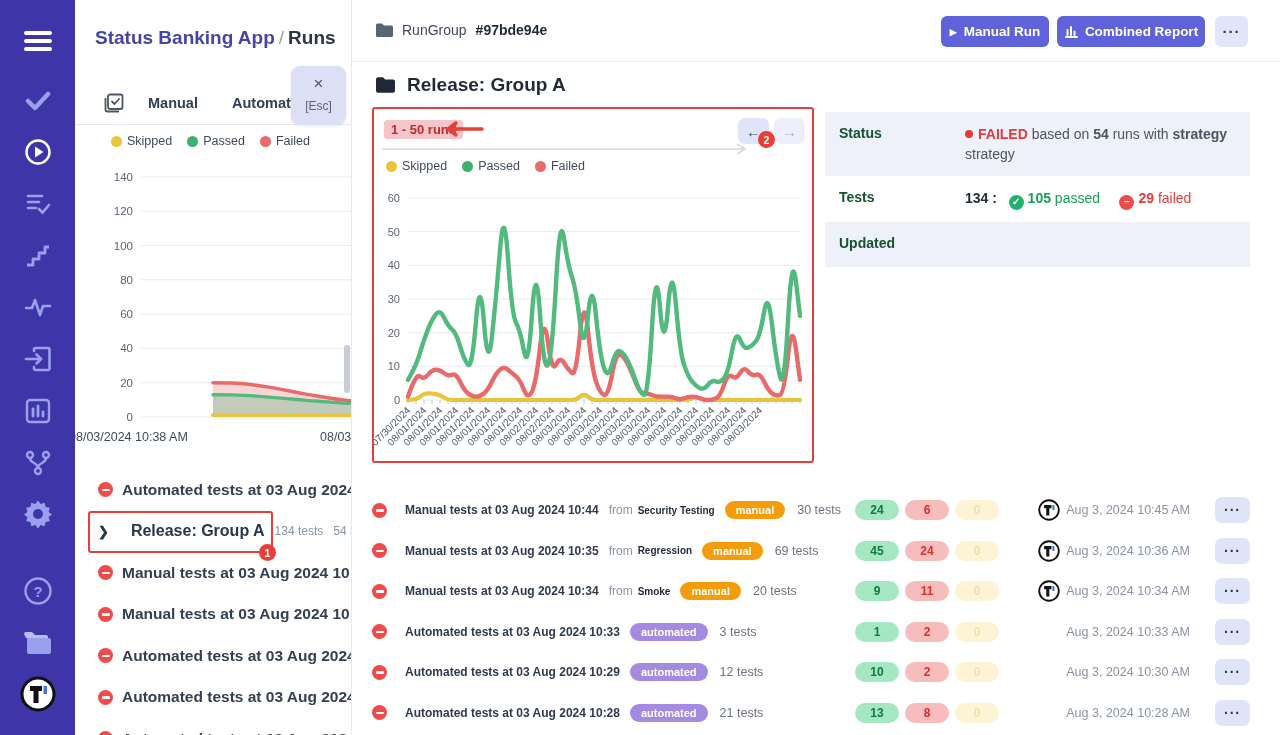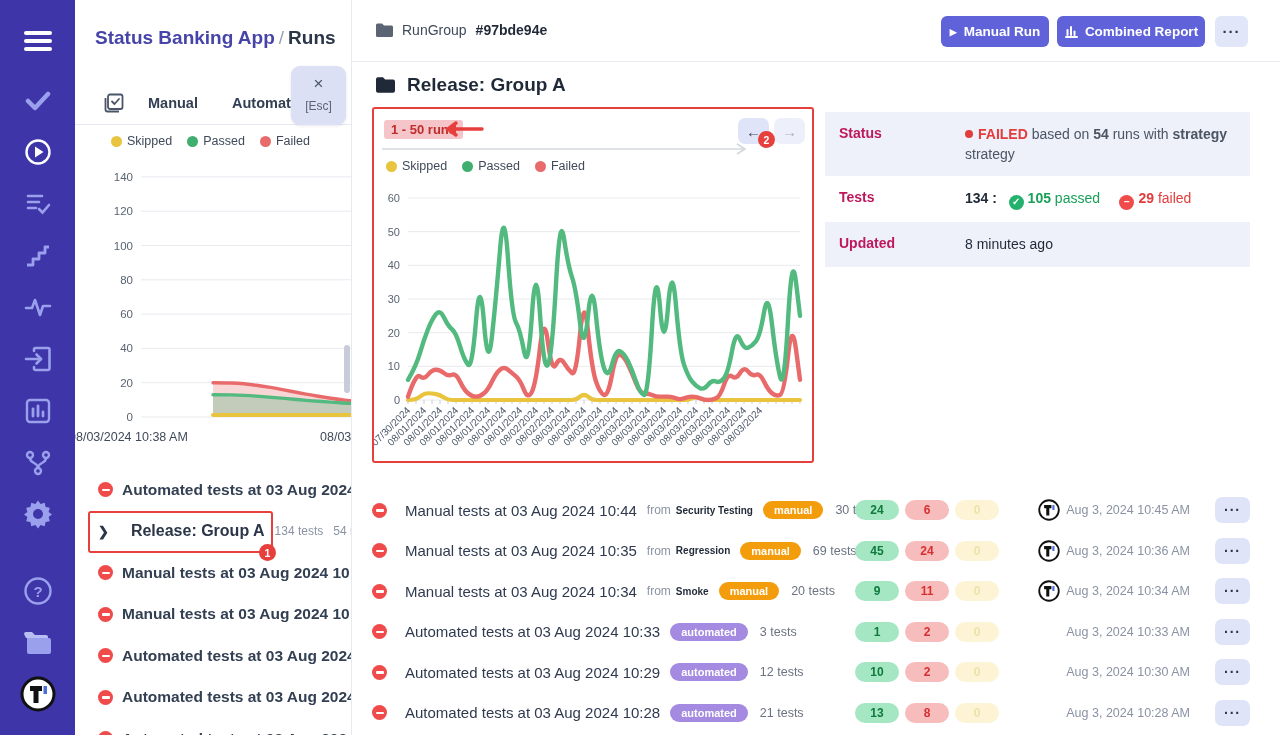--- a/index.html
+++ b/index.html
@@ -63,36 +63,36 @@
   .nav-btn { position:absolute; top:11px; width:31px; height:26px; border-radius:7px; display:flex; align-items:center;
              justify-content:center; font-size:15px; cursor:pointer; }
   .nav-prev { left:366px; background:#dfe4f8; color:#3f4a5a; }
   .nav-next { left:402px; background:#edf0fb; color:#a7aec0; }
   .chart-legend { position:absolute; left:14px; top:52px; }
 
   
   .status-tbl { position:absolute; left:473px; top:112px; width:425px; }
   .st-row { display:flex; }
   .st-row.alt { background:#eef0fa; }
-  .st-label { flex:0 0 140px; padding:13px 0 16px 14px; font-size:14px; font-weight:bold; color:#be185d; }
+  .st-label { flex:0 0 140px; padding:13px 0 16px 14px; font-size:14px; font-weight:bold; color:#14532d; }
   .st-val { flex:1; padding:12px 14px 12px 0; font-size:14px; color:#4b5563; line-height:20px; }
   .red-dot { display:inline-block; width:8px; height:8px; border-radius:50%; background:#e23c3c; margin-right:5px; vertical-align:1px;}
   .st-failed { color:#e23c3c; font-weight:bold; }
   .ic-round { display:inline-flex; width:15px; height:15px; border-radius:50%; color:#fff; font-size:10px; font-weight:bold;
               align-items:center; justify-content:center; vertical-align:-2px; margin-right:4px;}
   .g-pass { color:#18a058; font-weight:bold; }
   .g-passw { color:#18a058; }
   .r-fail { color:#e23c3c; font-weight:bold; }
   .r-failw { color:#e23c3c; }
 
   
   .run-list { position:absolute; left:0; top:490px; width:928px; }
   .m-row { position:relative; height:40.5px; }
   .m-left { position:absolute; left:20px; top:0; height:40.5px; display:flex; align-items:center; white-space:nowrap; }
-  .m-title { font-size:15px; font-weight:normal; color:#2f3a4f; margin-left:9px; }
+  .m-title { font-size:12px; font-weight:bold; color:#2f3a4f; margin-left:9px; }
   .m-from { font-size:12px; color:#8a93a3; margin-left:10px; }
   .m-src { font-size:10px; font-weight:bold; color:#1f2937; margin-left:5px; }
   .type-pill { margin-left:10px; font-size:11px; font-weight:bold; color:#fff; border-radius:10px; padding:3px 11px; }
   .type-manual { background:#f49d0c; }
   .type-automated { background:#a48ae0; }
   .m-tests { font-size:12.5px; color:#6b7280; margin-left:12px; }
   .pills { position:absolute; left:503px; top:10px; display:flex; gap:6px; }
   .cpill { width:44px; height:20px; border-radius:10px; font-size:12px; font-weight:bold; display:flex; align-items:center; justify-content:center; }
   .cp-g { background:#a5e7c3; color:#0f7a3d; }
   .cp-r { background:#f7bcbc; color:#d63031; }
@@ -479,21 +479,20 @@
     <div class="st-row" style="min-height:39px">
       <div class="st-label">Tests</div>
       <div class="st-val">
         <b style="color:#1f2937">134 :</b>&nbsp;&nbsp;
         <span class="ic-round" style="background:#23b26d">✓</span><span class="g-pass">105</span>&nbsp;<span class="g-passw">passed</span>&nbsp;&nbsp;&nbsp;&nbsp;
         <span class="ic-round" style="background:#ef4b4b">−</span><span class="r-fail">29</span>&nbsp;<span class="r-failw">failed</span>
       </div>
     </div>
     <div class="st-row alt" style="min-height:38px">
       <div class="st-label">Updated</div>
-      <div class="st-val" style="color:#1f2937">8 minutes ago</div>
     </div>
   </div>
 
   <div class="run-list" id="main-run-list">
       <div class="m-row">
         <div class="m-left">
           <span class="fail-ico"></span>
           <span class="m-title">Manual tests at 03 Aug 2024 10:44</span>
           <span class="m-from">from</span>
           <span class="m-src">Security Testing</span>

